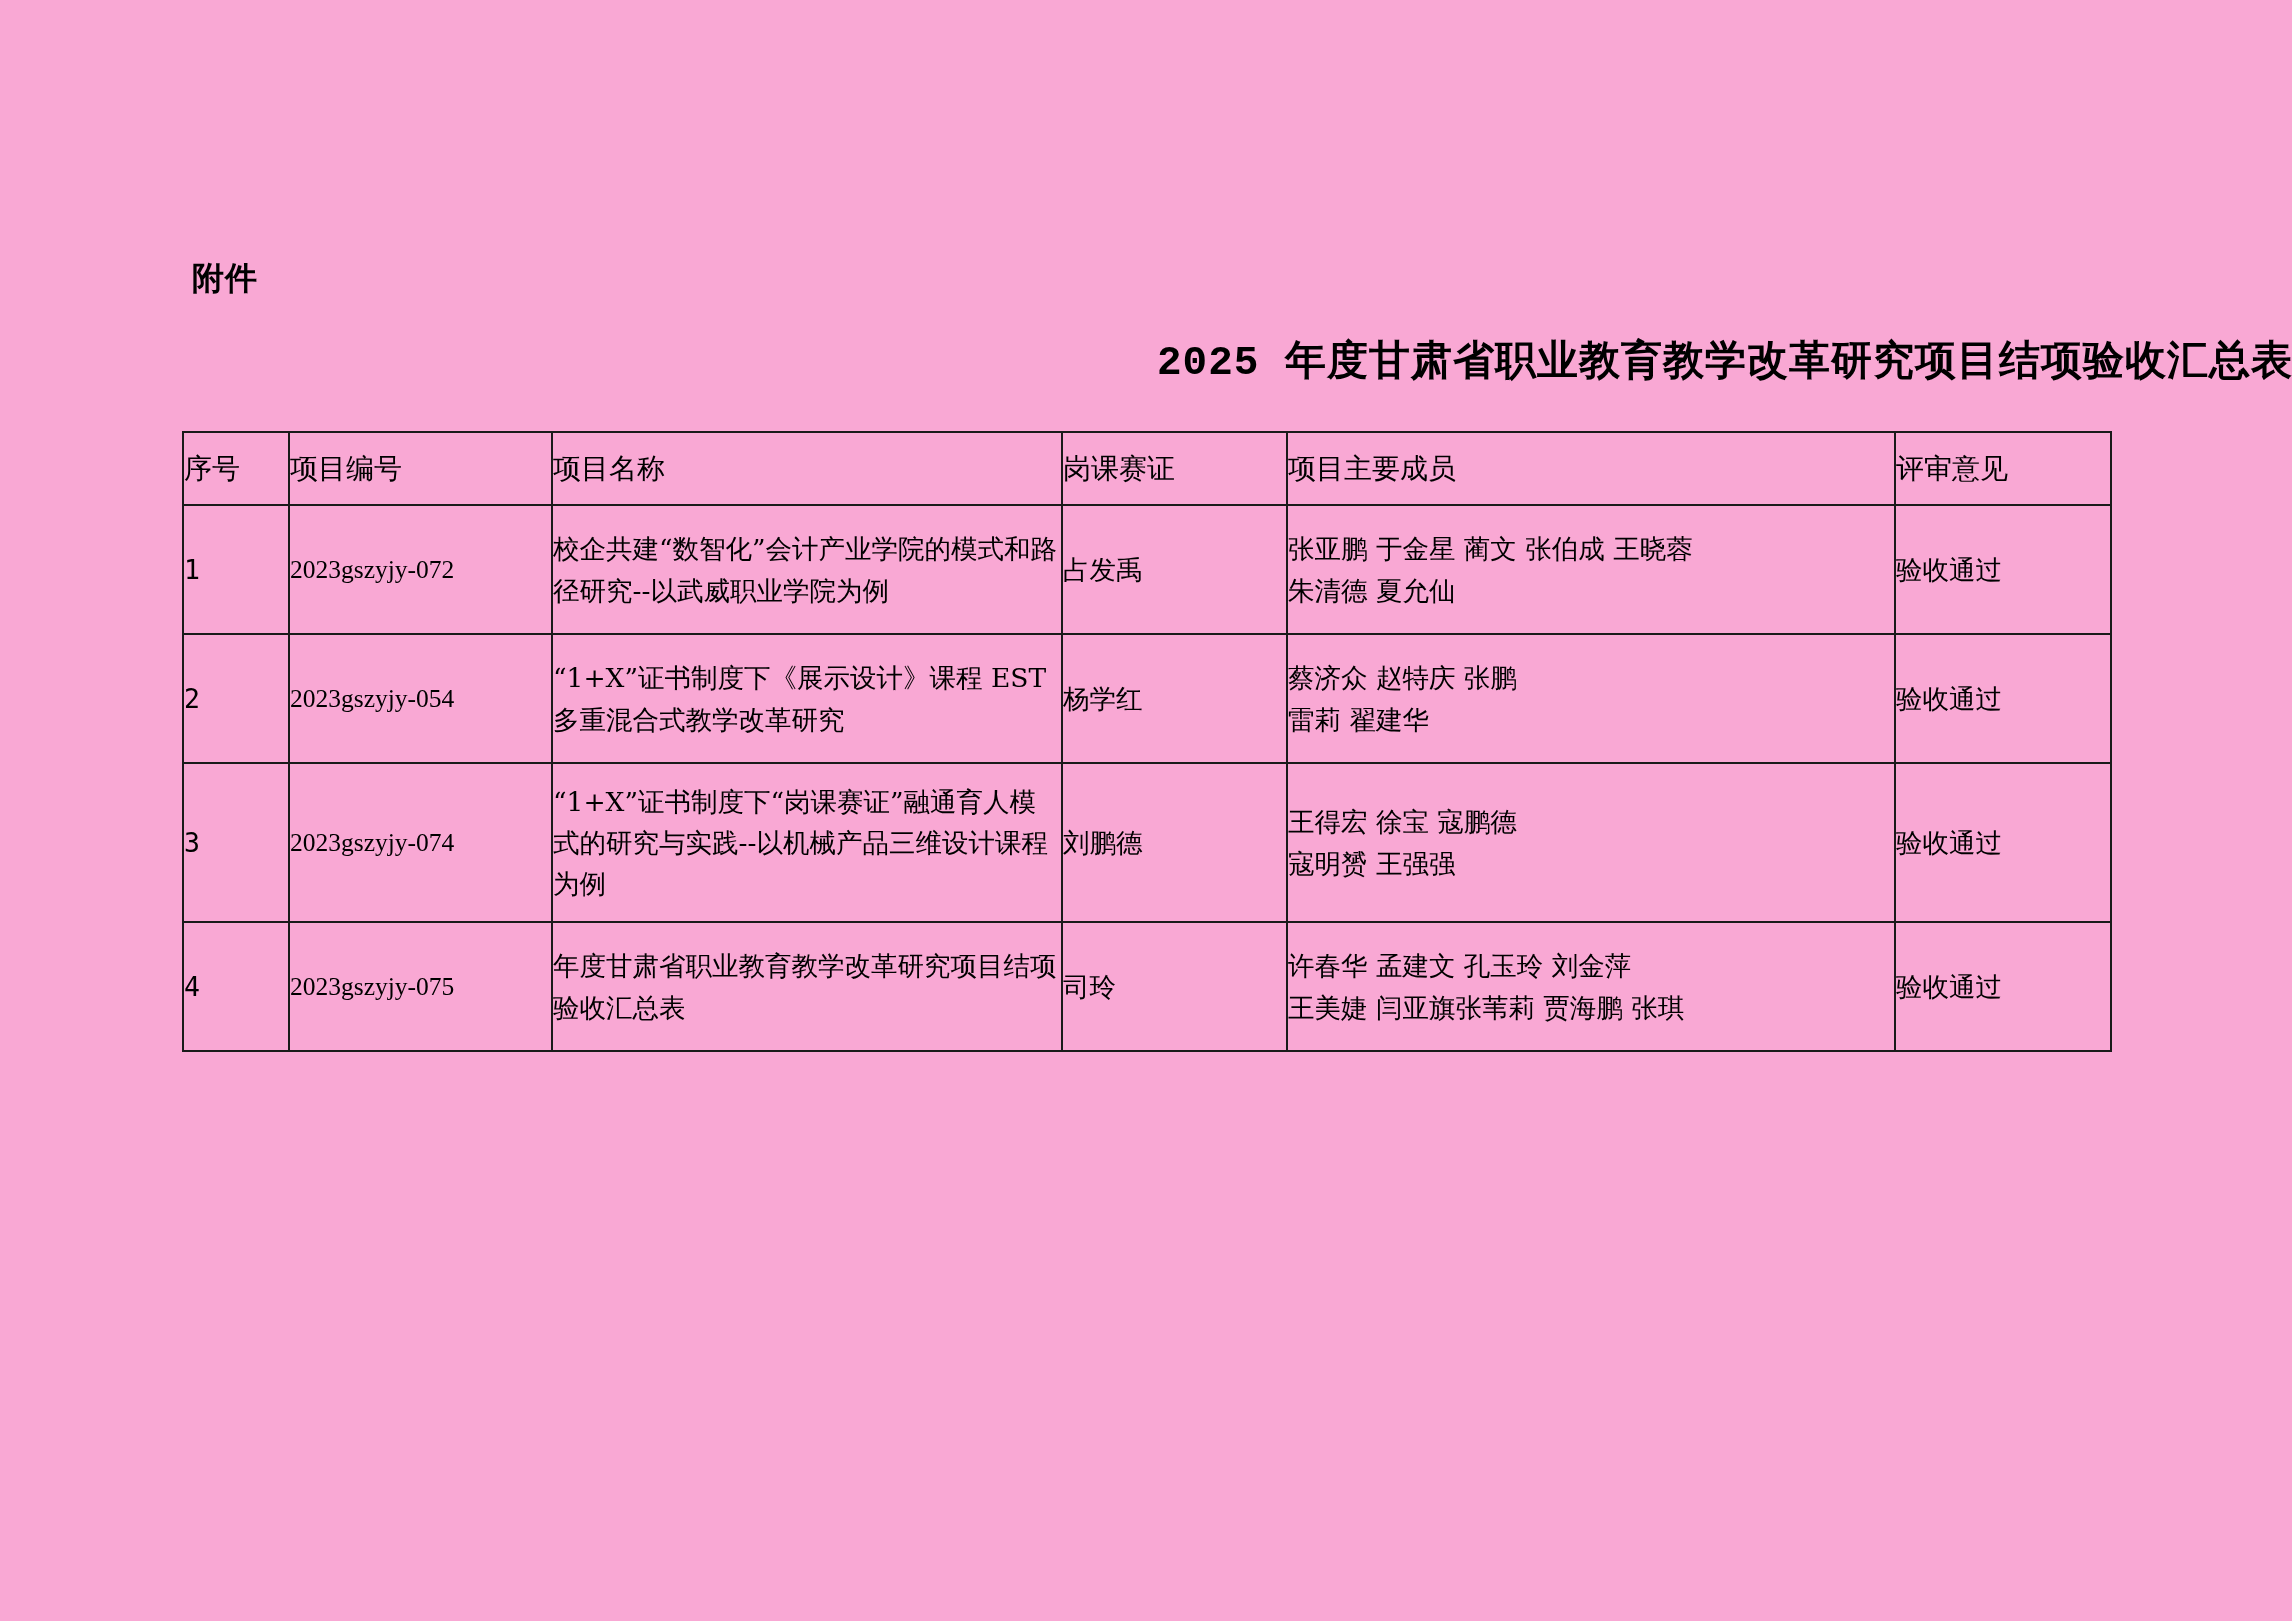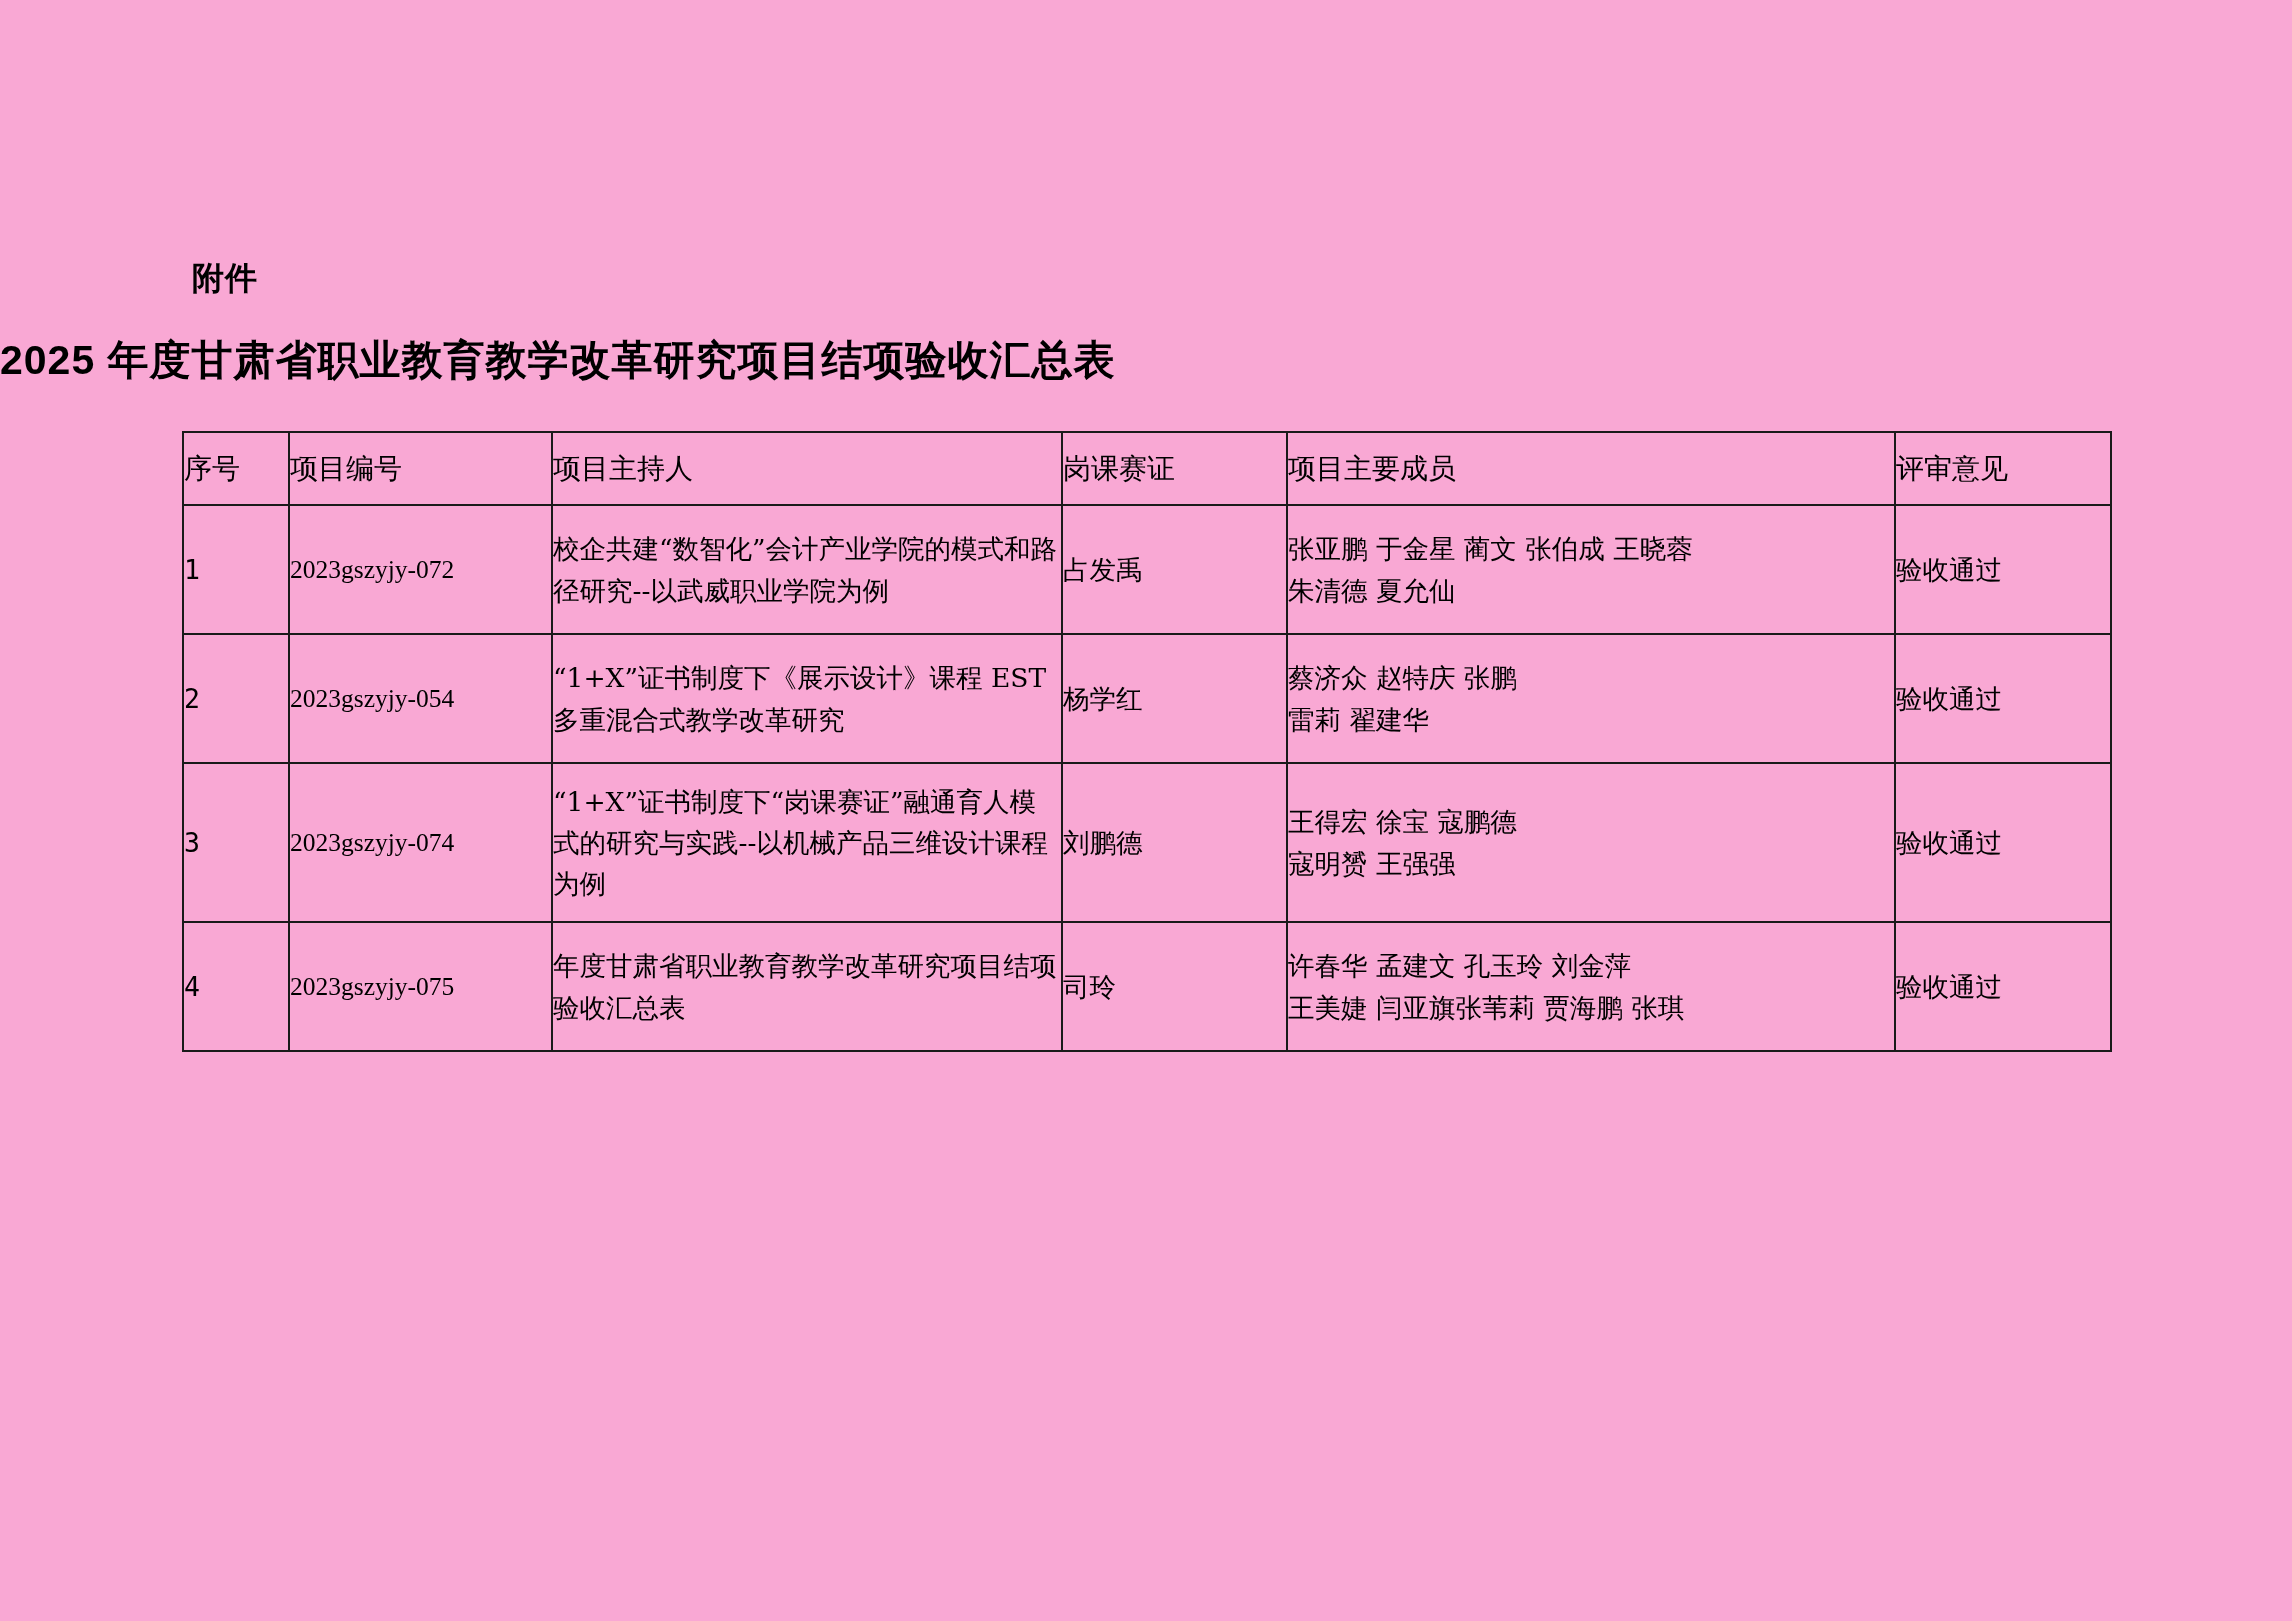--- a/index.html
+++ b/index.html
@@ -32,24 +32,24 @@
     font-size: 32px;
     font-family: "DejaVu Sans", "Liberation Sans", sans-serif;
     font-weight: bold;
     letter-spacing: 1px;
   }
   .doc-title {
     position: absolute;
     left: 0;
     top: 333px;
     width: 2293px;
-    text-align: left;
+    text-align: right;
     font-size: 41px;
     font-weight: bold;
-    font-family: Liberation Sans, sans-serif;
+    font-family: Liberation Mono, monospace;
     letter-spacing: 1px;
   }
   table.main-table {
     position: absolute;
     left: 182px;
     top: 431px;
     width: 1927px;
     border-collapse: collapse;
     table-layout: fixed;
   }
@@ -125,21 +125,21 @@
       <col class="col-code">
       <col class="col-name">
       <col class="col-leader">
       <col class="col-members">
       <col class="col-opinion">
     </colgroup>
     <thead>
       <tr>
         <th>序号</th>
         <th>项目编号</th>
-        <th>项目主持人</th>
+        <th>项目名称</th>
         <th>岗课赛证</th>
         <th>项目主要成员</th>
         <th>评审意见</th>
       </tr>
     </thead>
     <tbody>
       <tr class="row-1">
         <td class="cell-seq">1</td>
         <td class="cell-code">2023gszyjy-072</td>
         <td class="cell-name">校企共建“数智化”会计产业学院的模式和路径研究--以武威职业学院为例</td>

